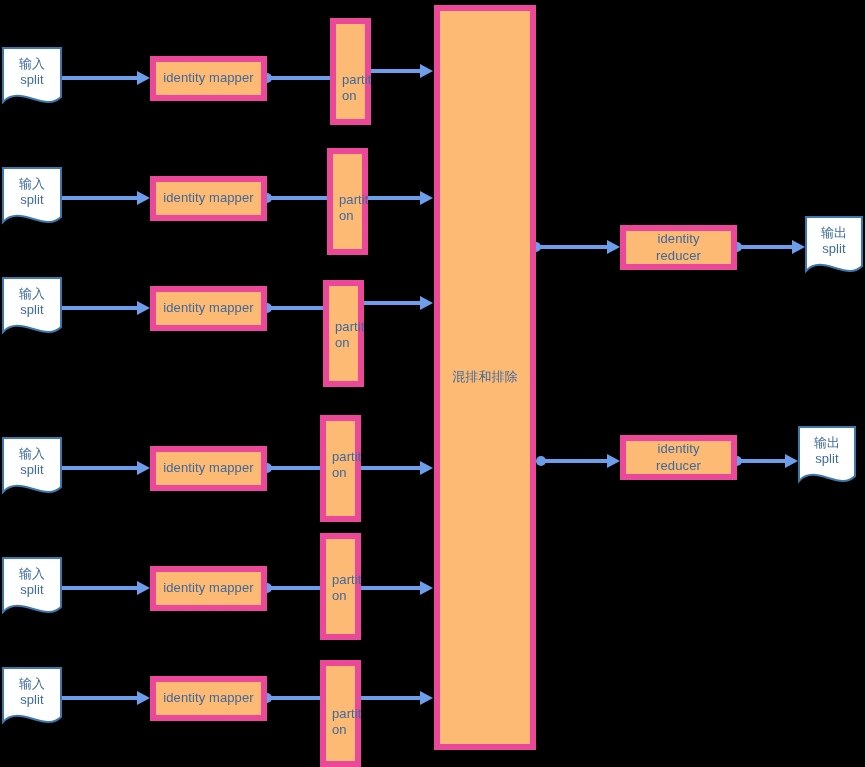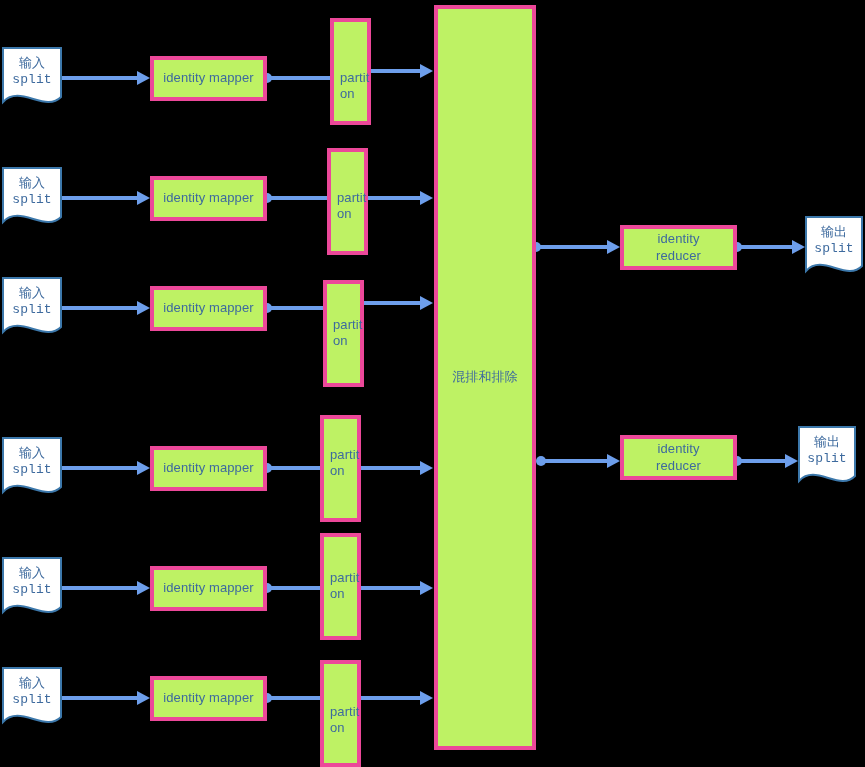--- a/index.html
+++ b/index.html
@@ -11,36 +11,35 @@
     position: relative;
     width: 865px;
     height: 767px;
     background: #000000;
     overflow: hidden;
     font-family: "Liberation Sans", sans-serif;
   }
   .node {
     position: absolute;
     box-sizing: border-box;
-    background: #bef264;
-    border: 4px solid #ec4899;
+    background: #fdba74;
+    border: 6px solid #ec4899;
     color: #3d6a9e;
     display: flex;
     align-items: center;
     justify-content: center;
     text-align: center;
     line-height: 1.25;
     font-size: 13px;
     letter-spacing: 0.1px;
   }
   .node.doc {
     border: none;
     background: transparent;
     padding: 0;
-    font-family: Liberation Mono, monospace;
   }
   .doc svg {
     position: absolute;
     left: 0;
     top: 0;
     width: 100%;
     height: 100%;
     overflow: visible;
   }
   .doc .lbl {

